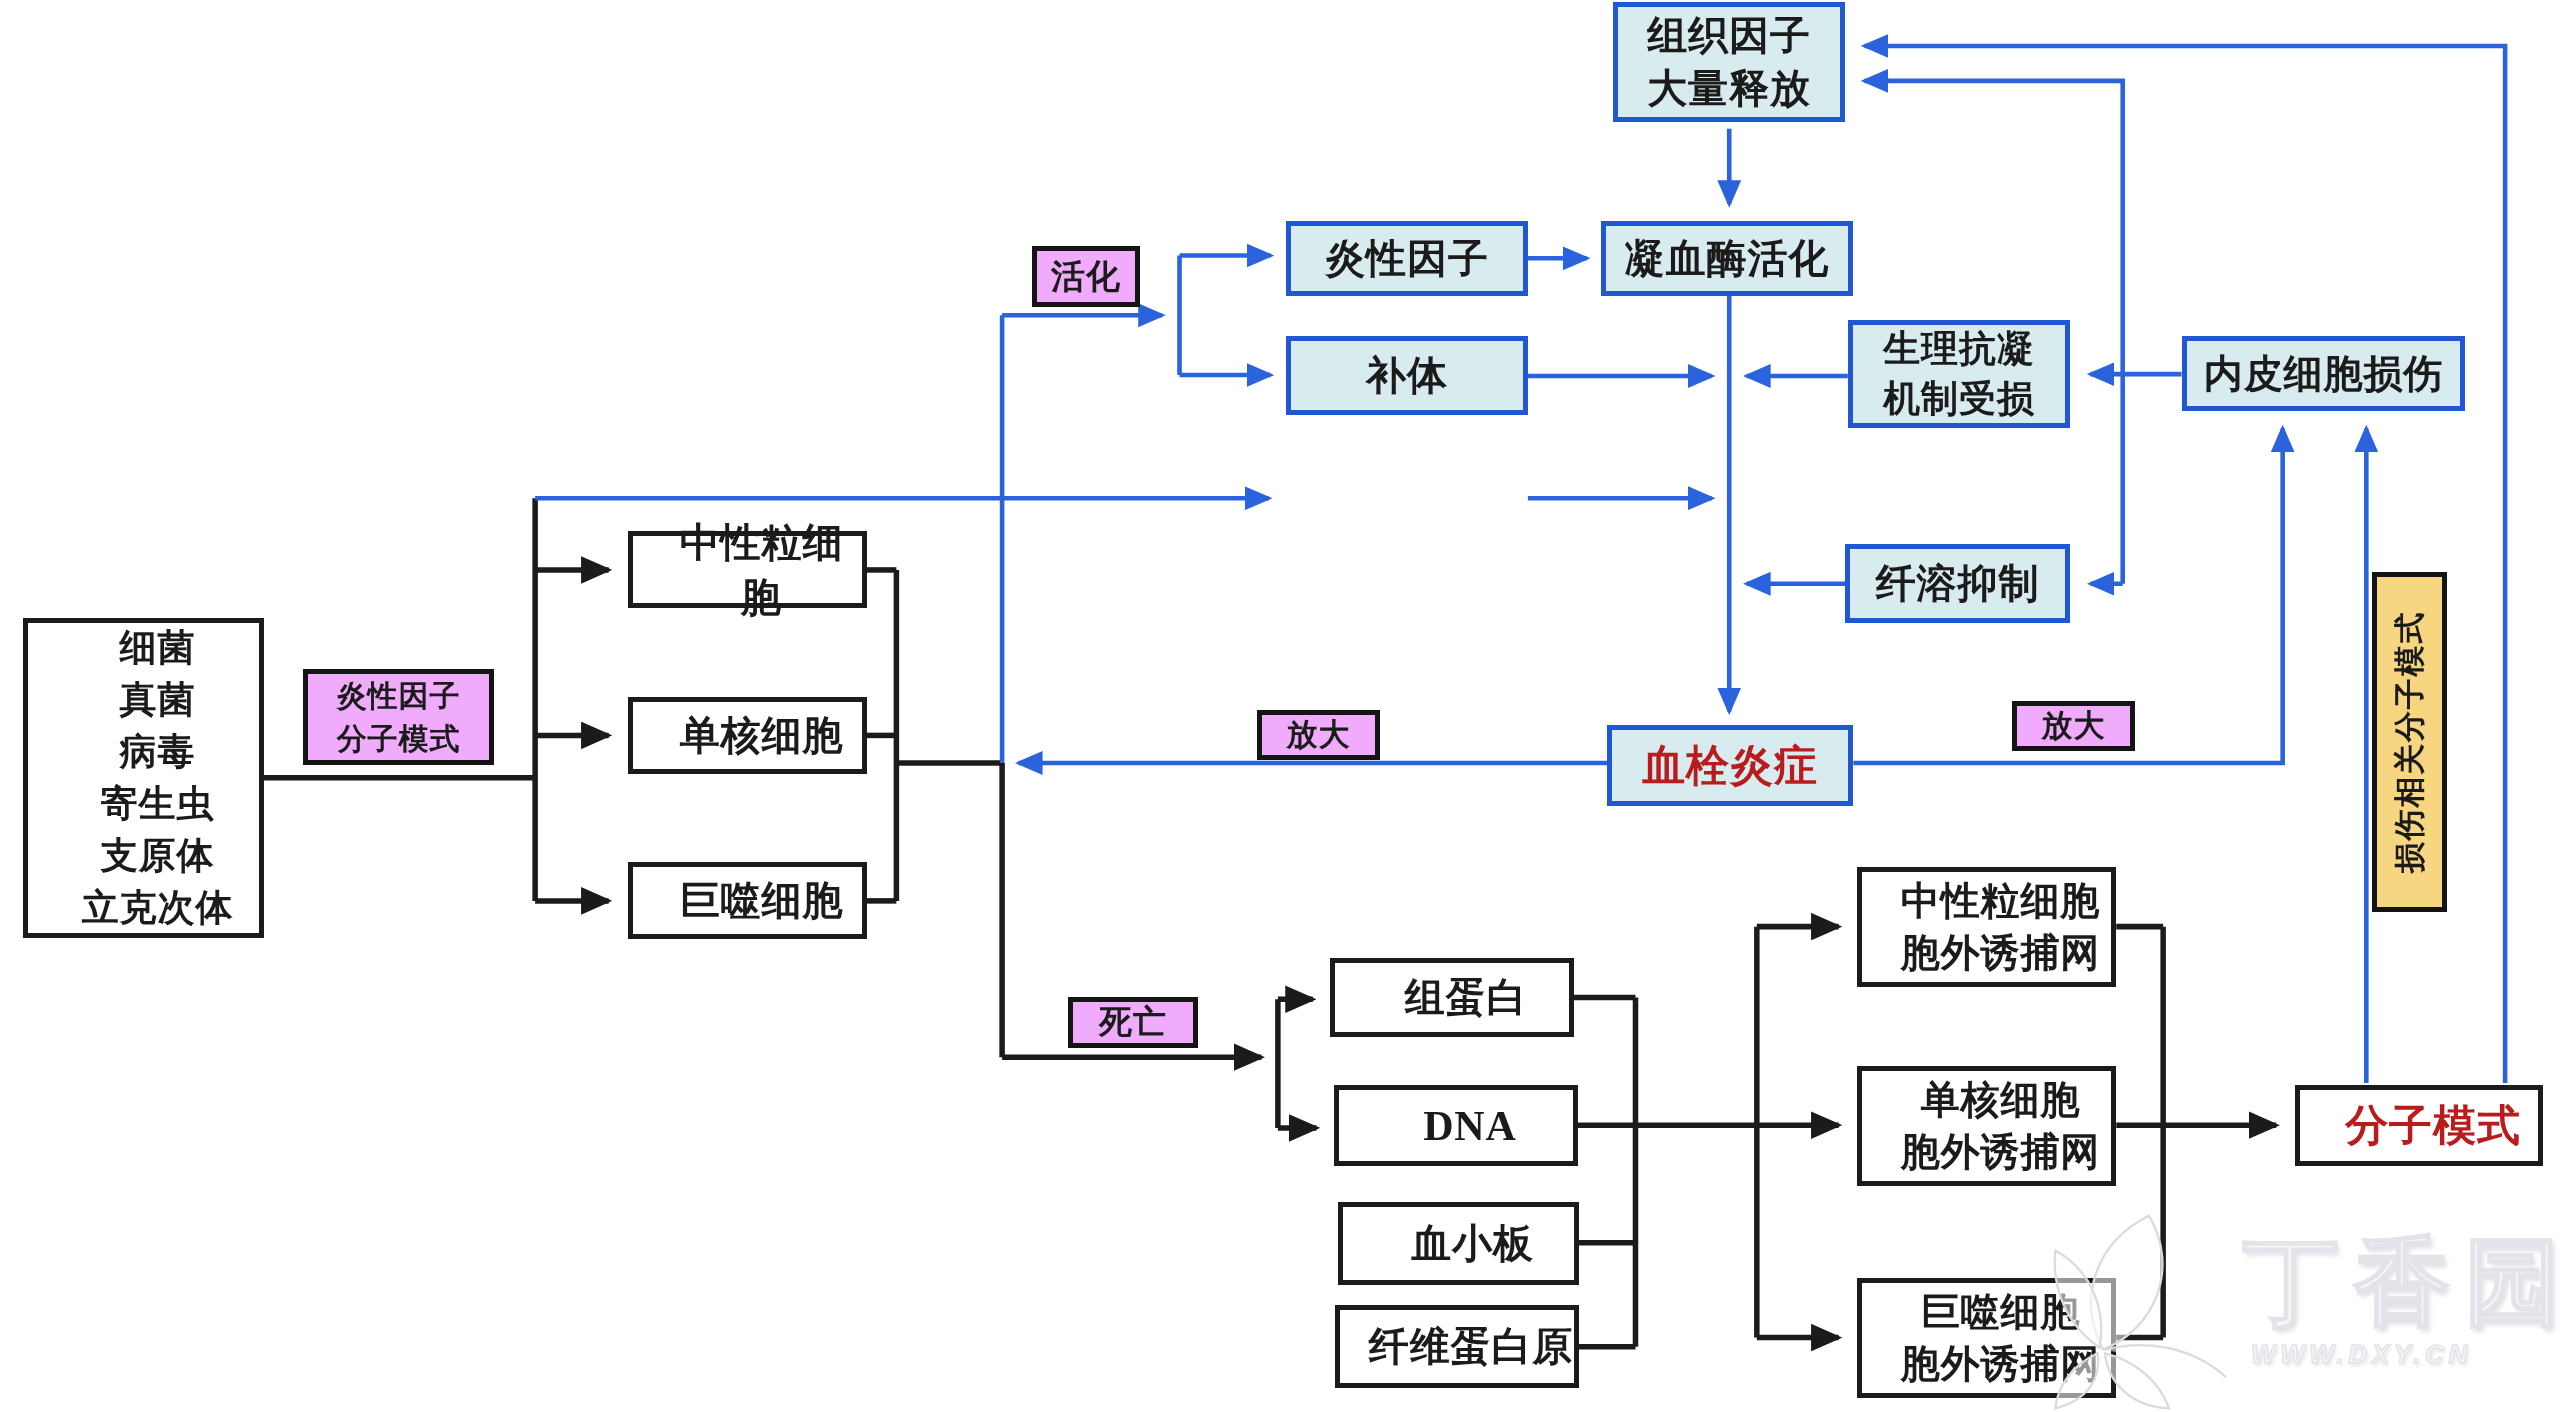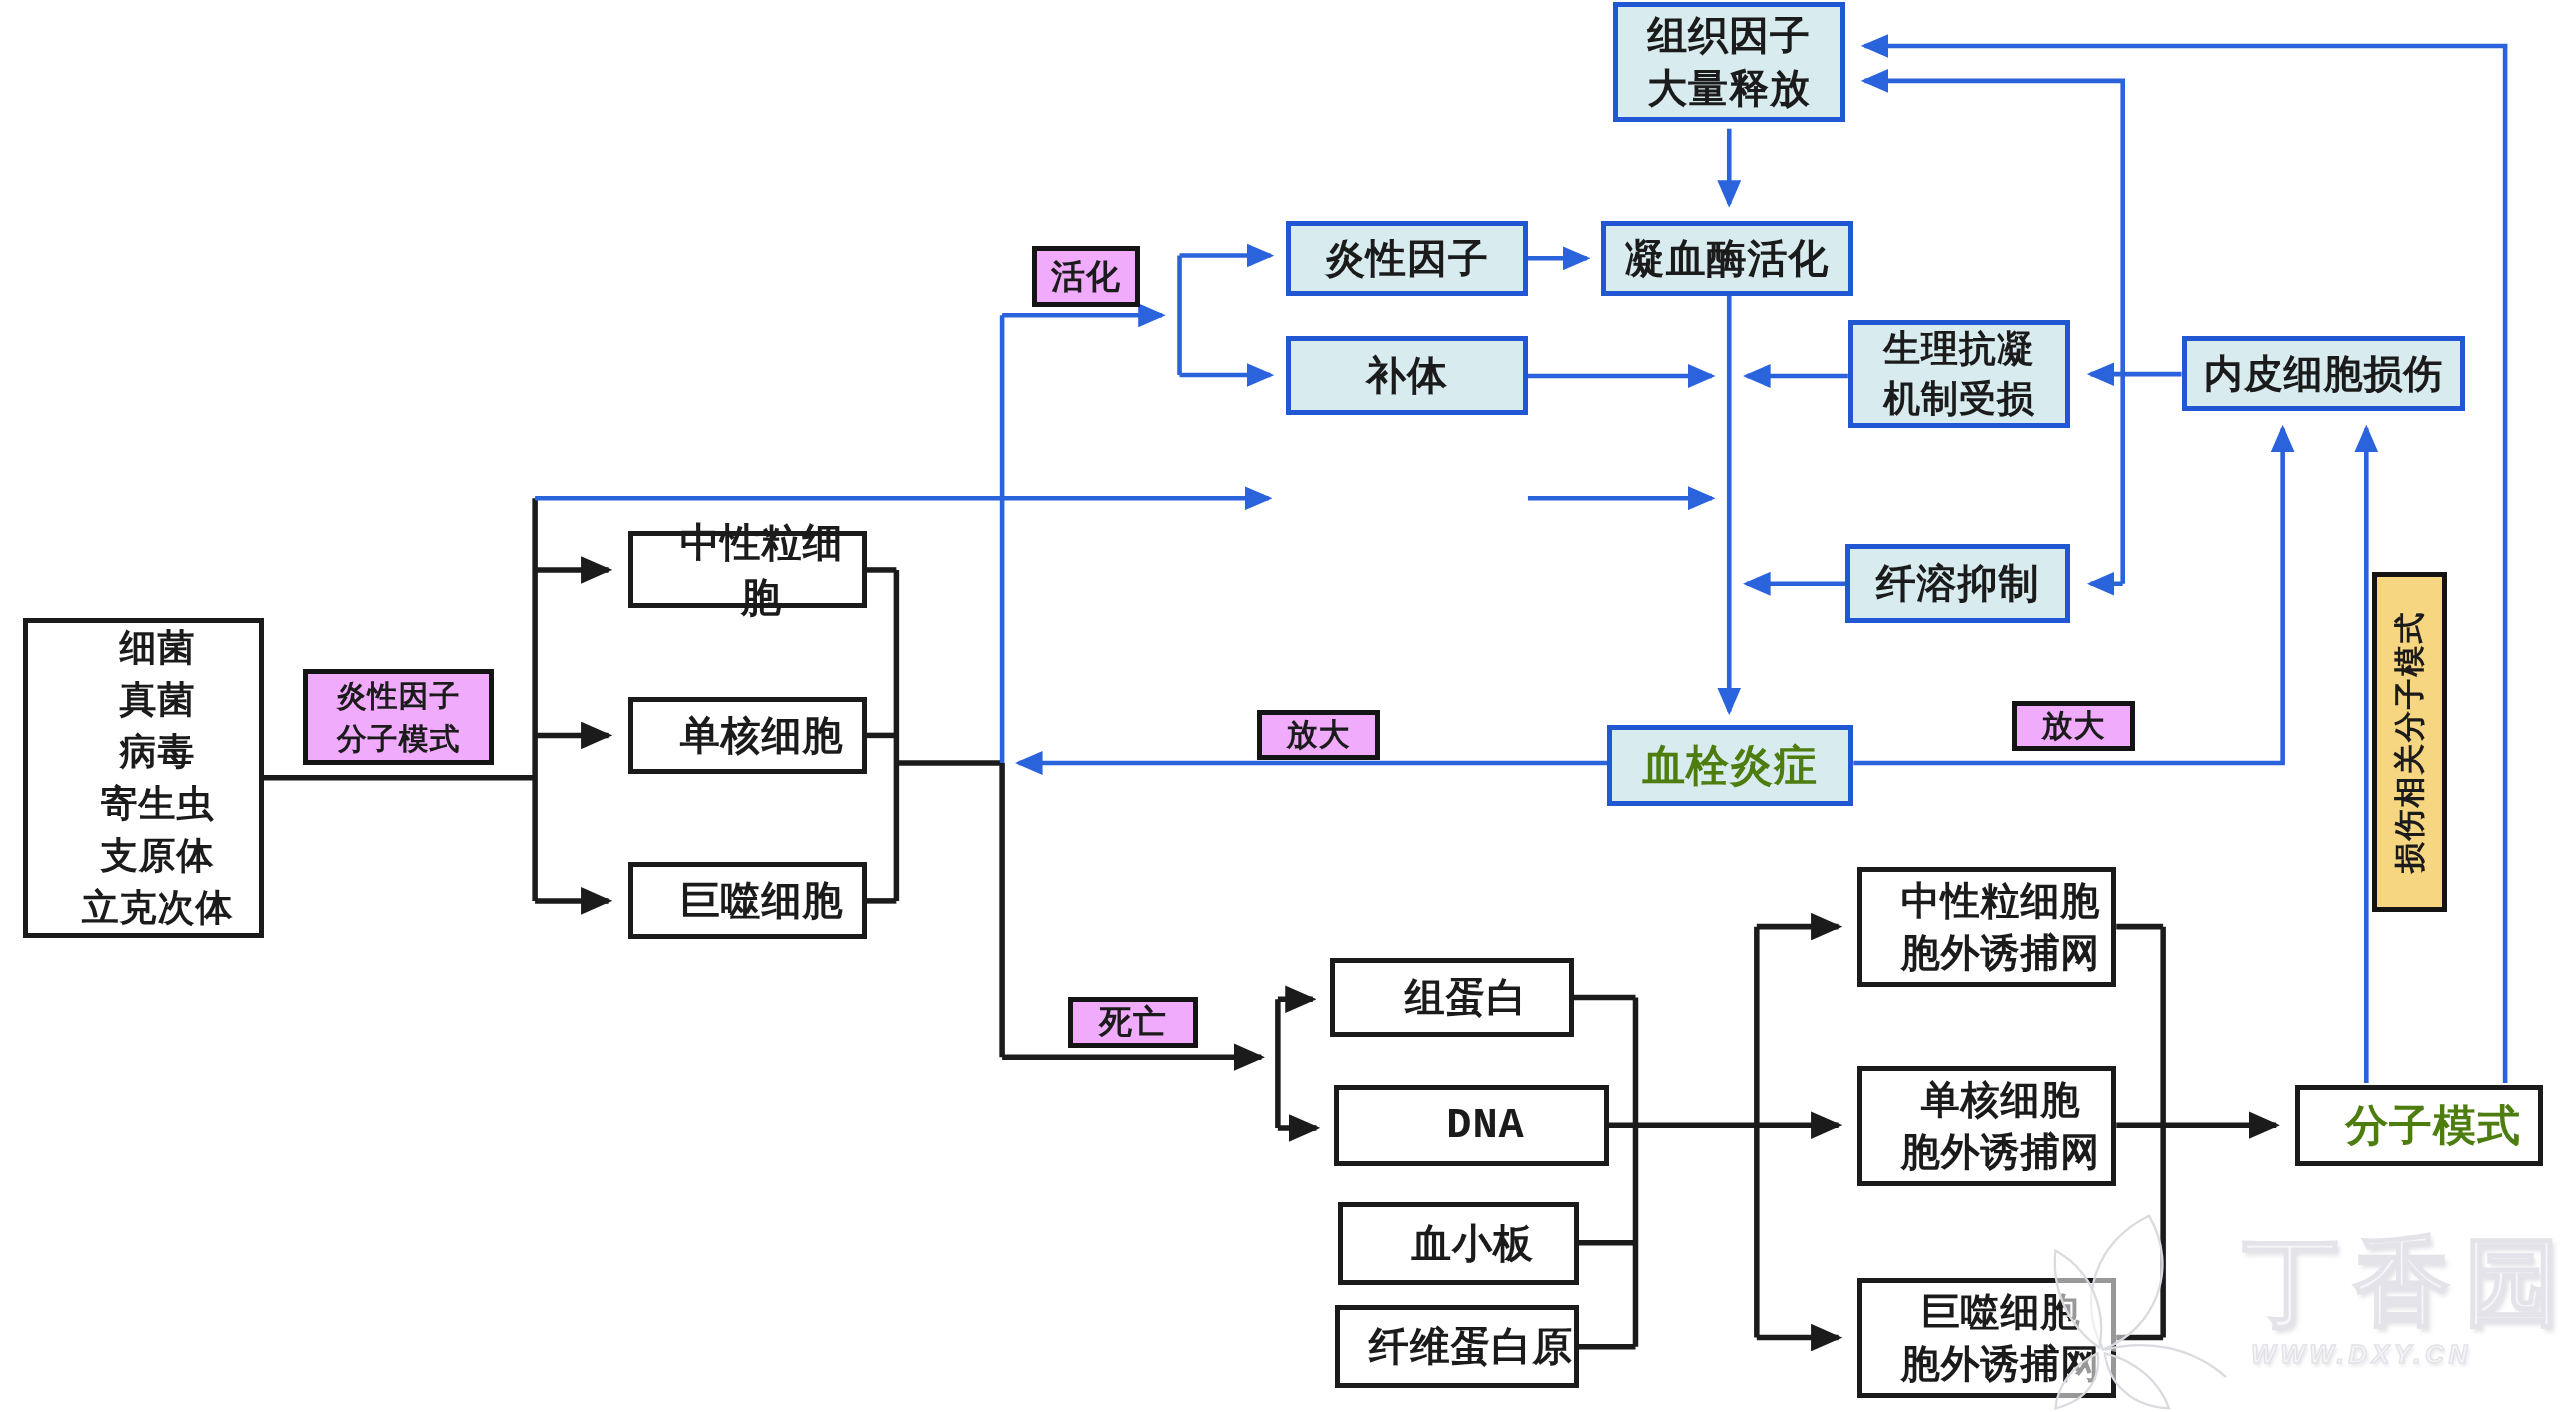--- a/index.html
+++ b/index.html
@@ -17,21 +17,21 @@
     text-align:center;
     white-space:pre-line;
     box-sizing:border-box;
     color:#1b1b1b;
     font-weight:600;
     letter-spacing:0.9px;
   }
   .box-black{background:#ffffff;border:5.5px solid #1b1b1b;padding-left:28px;}
   .box-blue{background:#d8ebee;border:5.5px solid #2157d2;}
   .box-yellow{background:#f0abfc;border:5.5px solid #141414;}
-  .red-text{color:#4d7c0f;font-weight:700;}
+  .red-text{color:#b91c1c;font-weight:700;}
   .rot-wrap{position:absolute;box-sizing:border-box;background:#f6d680;border:5.5px solid #141414;}
   .rot-inner{
     position:absolute;left:50%;top:50%;
     width:329px;height:64px;
     transform:translate(-50%,-50%) rotate(-90deg);
     display:flex;align-items:center;justify-content:center;
     font-size:31px;font-weight:600;letter-spacing:1.8px;color:#1b1b1b;
     white-space:nowrap;
   }
   .wm-logo{
@@ -166,21 +166,21 @@
   <div class="node box-yellow" style="left:2012px;top:701px;width:123px;height:50px;font-size:31px;">放大</div>
 
   <div class="rot-wrap" style="left:2372px;top:572px;width:75px;height:340px;">
     <span class="rot-inner">损伤相关分子模式</span>
   </div>
 
   <div class="node box-yellow" style="left:1068px;top:997px;width:130px;height:51px;font-size:33px;">死亡</div>
 
   <div class="node box-black" style="left:1330px;top:958px;width:244px;height:79px;font-size:40px;">组蛋白</div>
 
-  <div class="node box-black" style="left:1334px;top:1085px;width:275px;height:81px;font-size:42px;font-family:Liberation Mono, monospace;">DNA</div>
+  <div class="node box-black" style="left:1334px;top:1085px;width:244px;height:81px;font-size:42px;">DNA</div>
 
   <div class="node box-black" style="left:1338px;top:1202px;width:241px;height:83px;font-size:40px;">血小板</div>
 
   <div class="node box-black" style="left:1335px;top:1305px;width:244px;height:83px;font-size:40px;">纤维蛋白原</div>
 
   <div class="node box-black" style="left:1857px;top:867px;width:259px;height:120px;font-size:39px;line-height:52px;">中性粒细胞
 胞外诱捕网</div>
 
   <div class="node box-black" style="left:1857px;top:1066px;width:259px;height:120px;font-size:39px;line-height:52px;">单核细胞
 胞外诱捕网</div>

